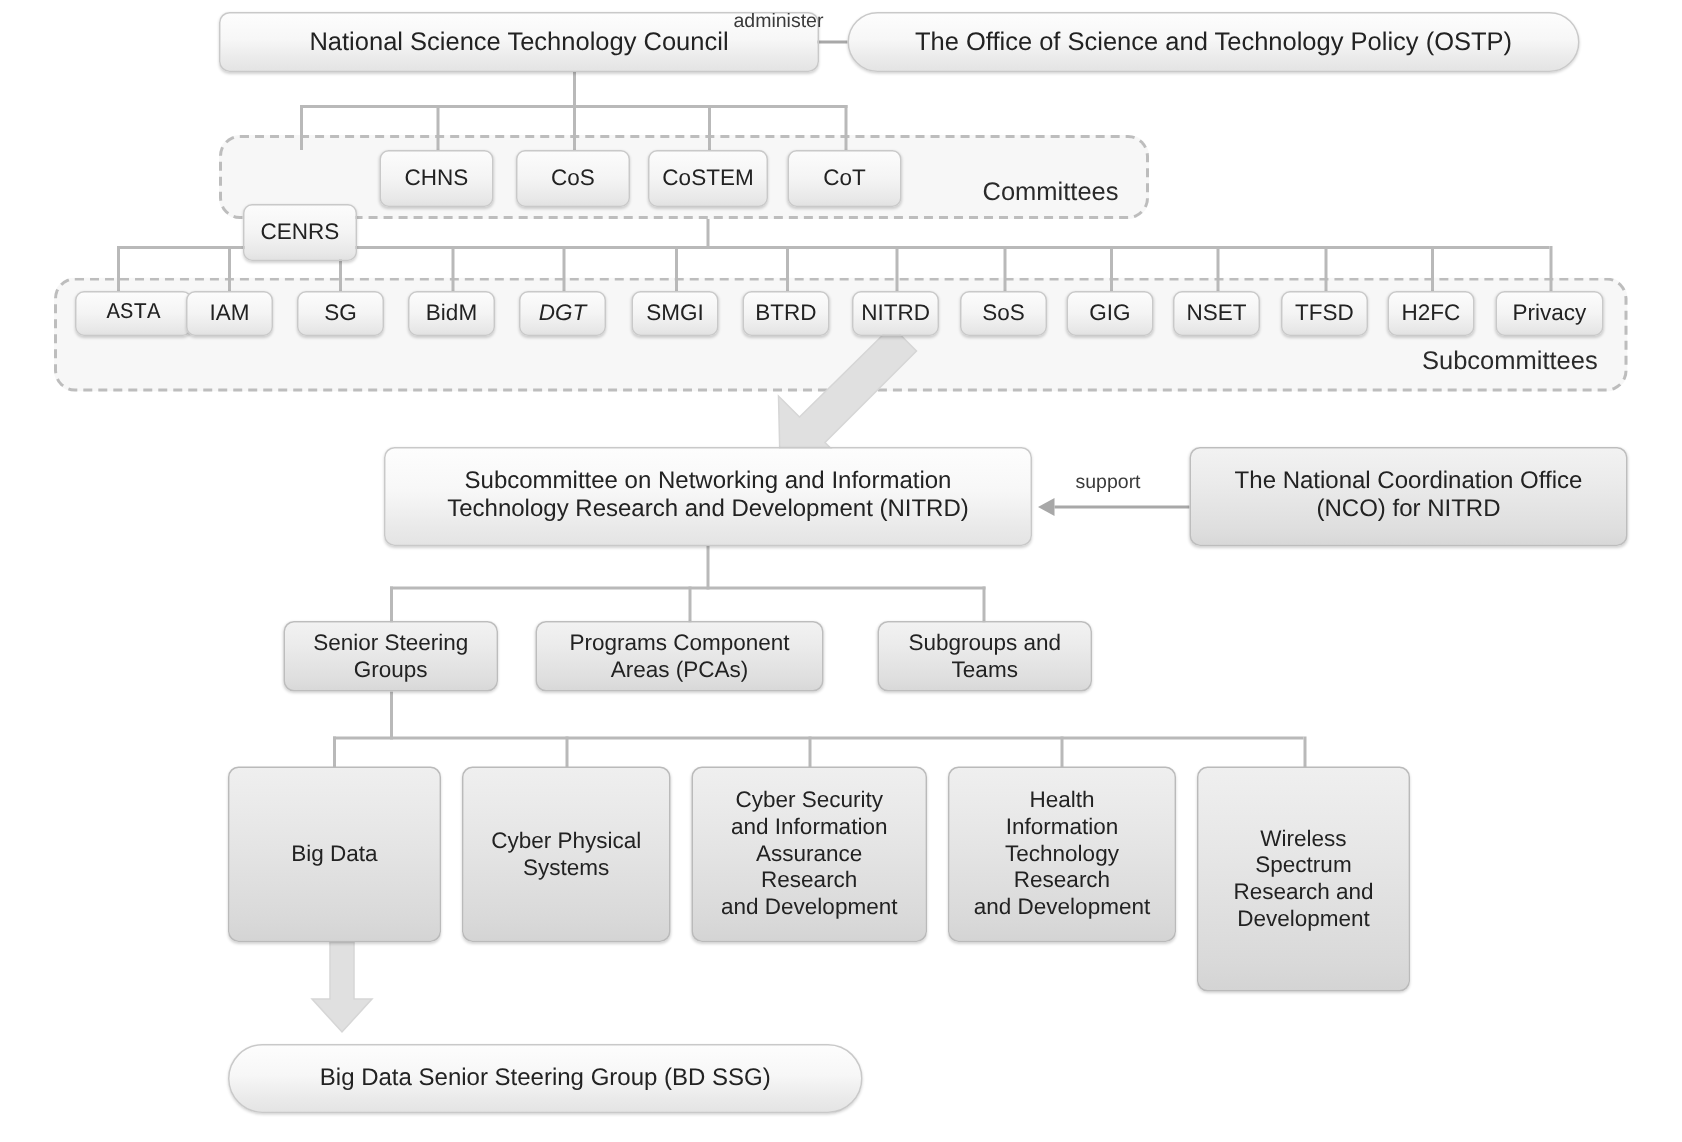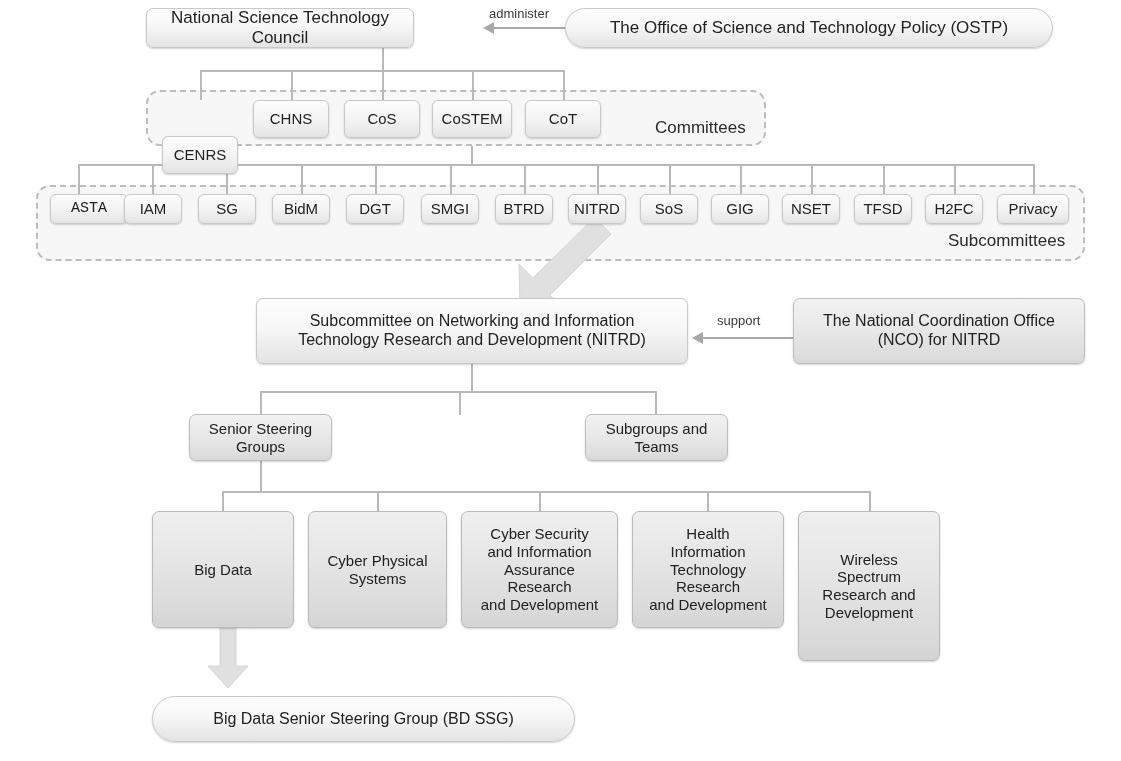--- a/index.html
+++ b/index.html
@@ -82,21 +82,21 @@
   }
 
   
   .blockarrow{position:absolute;z-index:4;}
 </style>
 </head>
 <body>
 
 <div id="canvas">
 
-  <div class="node" style="left:146px;top:8px;width:268px;height:40px;font-size:17px;">
+  <div class="node" style="left:146px;top:8px;width:400px;height:40px;font-size:17px;">
     <span>National Science Technology Council</span>
   </div>
 
   <div class="node pill" style="left:565px;top:8px;width:488px;height:40px;font-size:17px;">
     <span>The Office of Science and Technology Policy (OSTP)</span>
   </div>
 
   <div class="arrow-label" style="left:489px;top:6px;">administer</div>
   <div class="arrow-line" style="left:494px;top:27px;width:71px;"></div>
   <div class="arrow-head" style="left:483px;top:22px;"></div>
@@ -155,21 +155,21 @@
     </div>
   <div class="node chip" style="left:124px;top:194px;width:58px;height:30px;">
     <span>IAM</span>
     </div>
   <div class="node chip" style="left:198px;top:194px;width:58px;height:30px;">
     <span>SG</span>
     </div>
   <div class="node chip" style="left:272px;top:194px;width:58px;height:30px;">
     <span>BidM</span>
     </div>
-  <div class="node chip" style="left:346px;top:194px;width:58px;height:30px;">
+  <div class="node chip" style="left:346px;top:194px;width:58px;height:30px;font-style:italic;">
     <span>DGT</span>
     </div>
   <div class="node chip" style="left:421px;top:194px;width:58px;height:30px;">
     <span>SMGI</span>
     </div>
   <div class="node chip" style="left:495px;top:194px;width:58px;height:30px;">
     <span>BTRD</span>
     </div>
   <div class="node chip" style="left:568px;top:194px;width:58px;height:30px;">
     <span>NITRD</span>
@@ -213,20 +213,24 @@
 
   <div class="ln lnv" style="left:471px;top:364px;height:29px;"></div>
   <div class="ln lnh" style="left:260px;top:391px;width:397px;"></div>
   <div class="ln lnv" style="left:260px;top:391px;height:24px;"></div>
   <div class="ln lnv" style="left:459px;top:391px;height:24px;"></div>
   <div class="ln lnv" style="left:655px;top:391px;height:24px;"></div>
 
   <div class="node shade" style="left:189px;top:414px;width:143px;height:47px;font-size:15px;">
     <span>Senior Steering
 Groups</span>
+  </div>
+  <div class="node shade" style="left:357px;top:414px;width:192px;height:47px;font-size:15px;">
+    <span>Programs Component
+Areas (PCAs)</span>
   </div>
   <div class="node shade" style="left:585px;top:414px;width:143px;height:47px;font-size:15px;">
     <span>Subgroups and
 Teams</span>
   </div>
 
   <div class="ln lnv" style="left:260px;top:461px;height:32px;"></div>
   <div class="ln lnh" style="left:222px;top:491px;width:647px;"></div>
   <div class="ln lnv" style="left:222px;top:491px;height:21px;"></div>
   <div class="ln lnv" style="left:377px;top:491px;height:21px;"></div>

